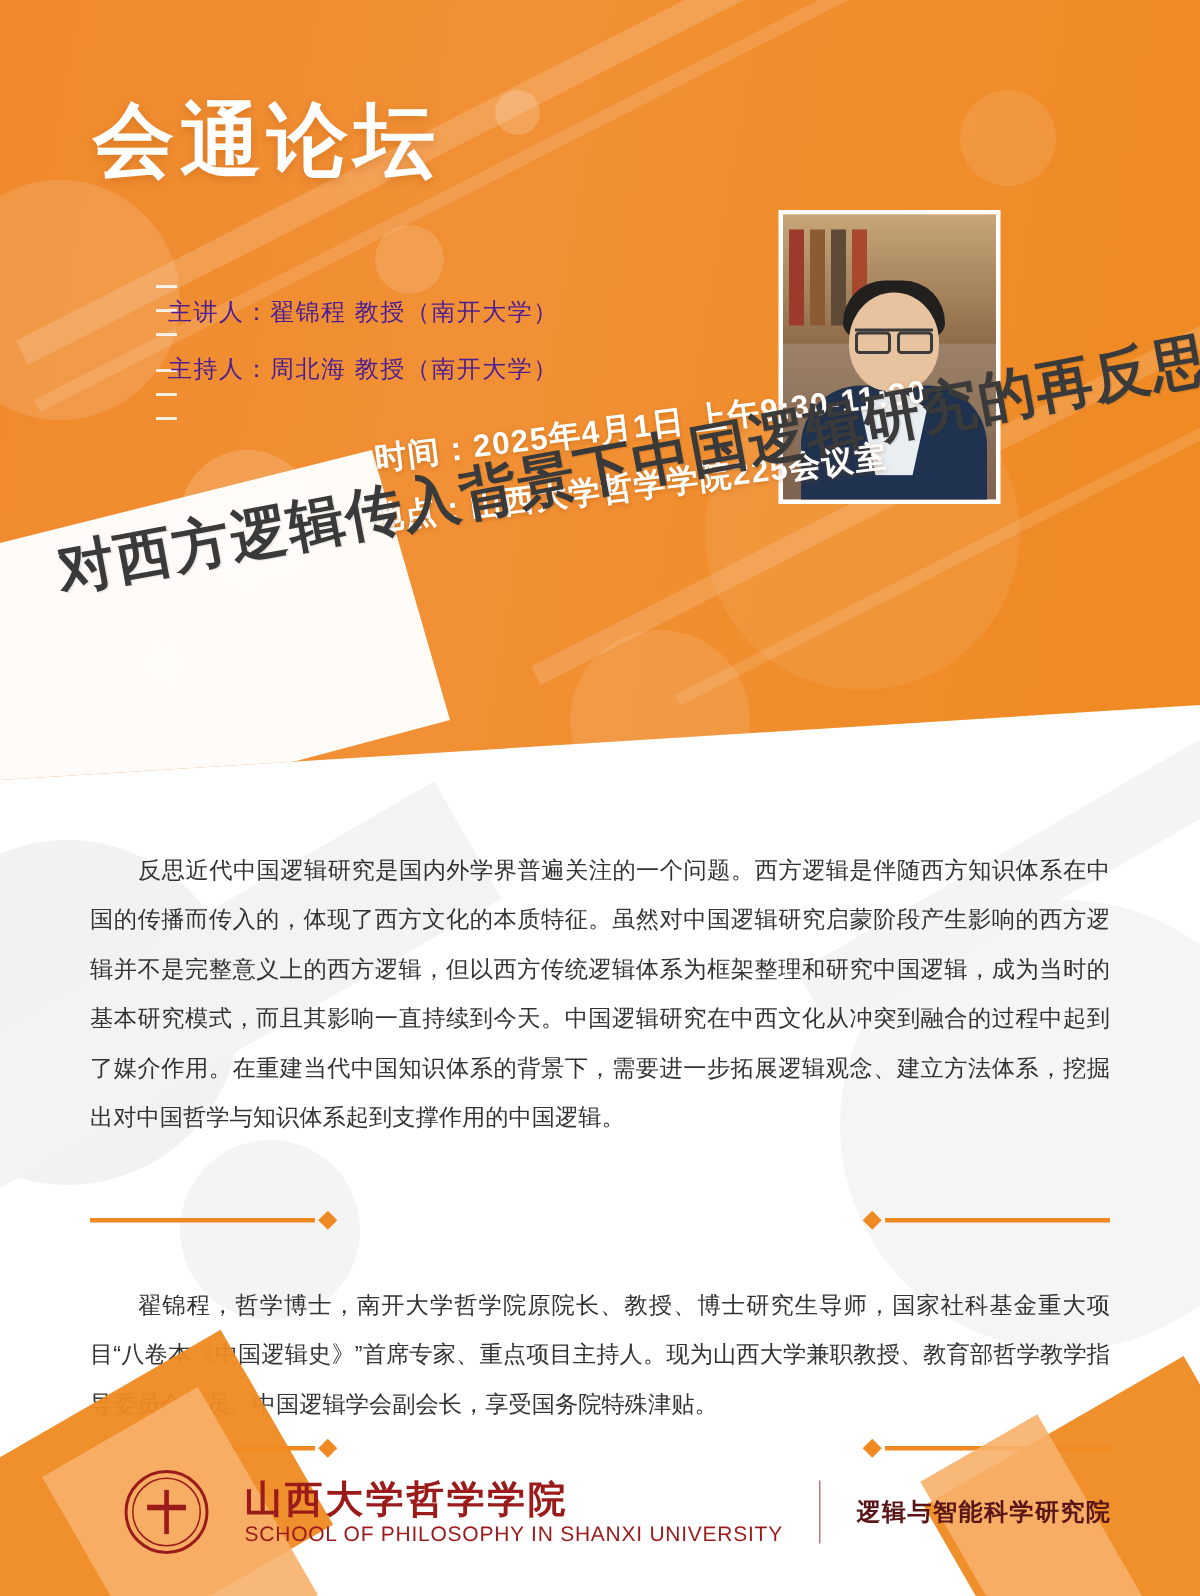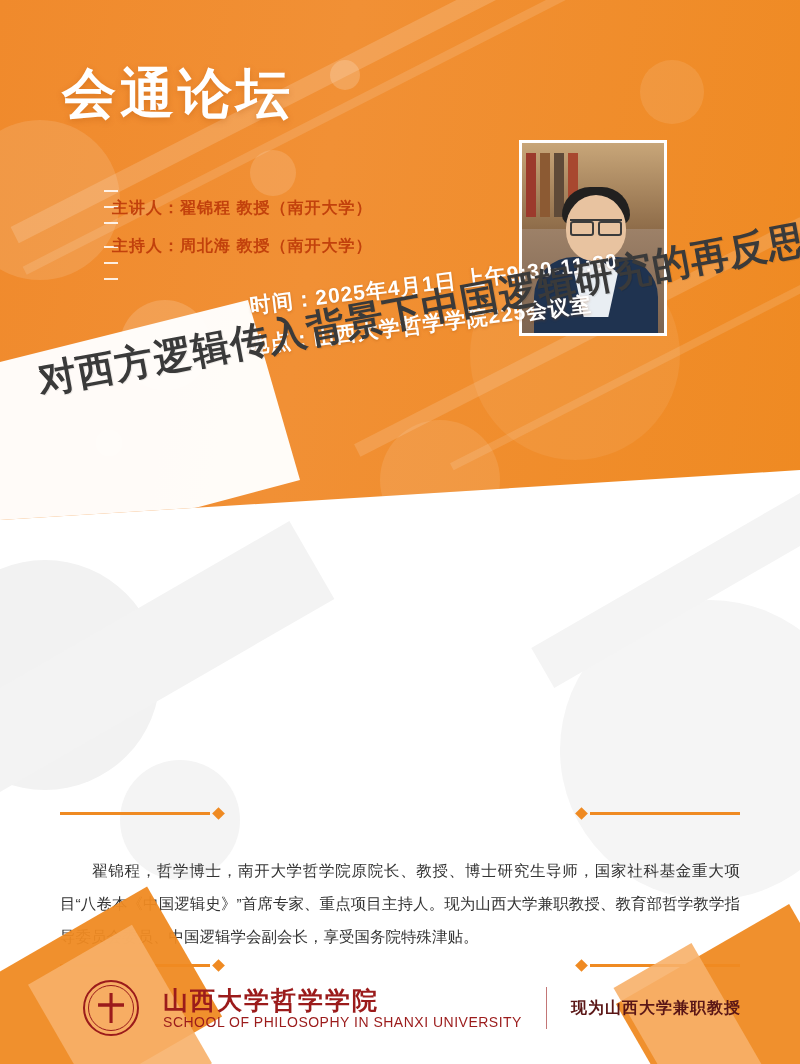--- a/index.html
+++ b/index.html
@@ -46,21 +46,21 @@
     position:absolute;left:62px;top:58px;
     font-size:54px;font-weight:bold;color:#ffffff;letter-spacing:4px;
     font-family:"Liberation Sans","DejaVu Sans",sans-serif;
     text-shadow:0 2px 6px rgba(160,70,0,0.28);
   }
   .tick{position:absolute;left:104px;width:14px;height:2px;background:rgba(255,255,255,0.85);}
   .t1{top:190px;} .t2{top:206px;} .t3{top:222px;}
   .t4{top:246px;} .t5{top:262px;} .t6{top:278px;}
 
   .speaker-line{
-    position:absolute;left:112px;font-size:16px;font-weight:bold;color:#c2410c;letter-spacing:1px;
+    position:absolute;left:112px;font-size:16px;font-weight:normal;color:#4c1d95;letter-spacing:1px;
   }
   .sp1{top:198px;}
   .sp2{top:236px;}
 
   .portrait{
     position:absolute;left:519px;top:140px;width:148px;height:196px;
     border:3px solid #ffffff;box-sizing:border-box;
     background:linear-gradient(180deg,#b9a08a 0%,#9d8168 45%,#7d6450 100%);
     overflow:hidden;
   }
@@ -199,20 +199,23 @@
   </div>
 
   <div class="headline">对西方逻辑传入背景下中国逻辑研究的再反思</div>
 
   <div class="wm wm1"></div>
   <div class="wm wm2"></div>
   <div class="wm wm3"></div>
   <div class="wm-stripe ws1"></div>
   <div class="wm-stripe ws2"></div>
 
+  <div class="body-wrap">
+    <p class="para" style="text-indent: 32px;">反思近代中国逻辑研究是国内外学界普遍关注的一个问题。西方逻辑是伴随西方知识体系在中国的传播而传入的，体现了西方文化的本质特征。虽然对中国逻辑研究启蒙阶段产生影响的西方逻辑并不是完整意义上的西方逻辑，但以西方传统逻辑体系为框架整理和研究中国逻辑，成为当时的基本研究模式，而且其影响一直持续到今天。中国逻辑研究在中西文化从冲突到融合的过程中起到了媒介作用。在重建当代中国知识体系的背景下，需要进一步拓展逻辑观念、建立方法体系，挖掘出对中国哲学与知识体系起到支撑作用的中国逻辑。</p>
+  </div>
 
   <div class="rule rule-left" style="top:812px;"></div>
   <div class="rule rule-right" style="top:812px;"></div>
   <div class="rule-diamond" style="left:214px;top:809px;"></div>
   <div class="rule-diamond" style="right:214px;top:809px;"></div>
 
   <div class="bio-wrap">
     <p class="bio" style="text-indent: 32px;">翟锦程，哲学博士，南开大学哲学院原院长、教授、博士研究生导师，国家社科基金重大项目“八卷本《中国逻辑史》”首席专家、重点项目主持人。现为山西大学兼职教授、教育部哲学教学指导委员会委员、中国逻辑学会副会长，享受国务院特殊津贴。</p>
   </div>
 
@@ -229,17 +232,17 @@
 
     <div class="logo-row">
       <div class="seal">
         <div class="seal-ring"></div>
       </div>
       <div>
         <div class="uni-name">山西大学哲学学院</div>
         <div class="uni-en">SCHOOL OF PHILOSOPHY IN SHANXI UNIVERSITY</div>
       </div>
       <div class="divider-v"></div>
-      <div class="inst-name">现为山西大学兼职教授</div>
+      <div class="inst-name">逻辑与智能科学研究院</div>
     </div>
   </div>
 
 </div>
 
 </body></html>

